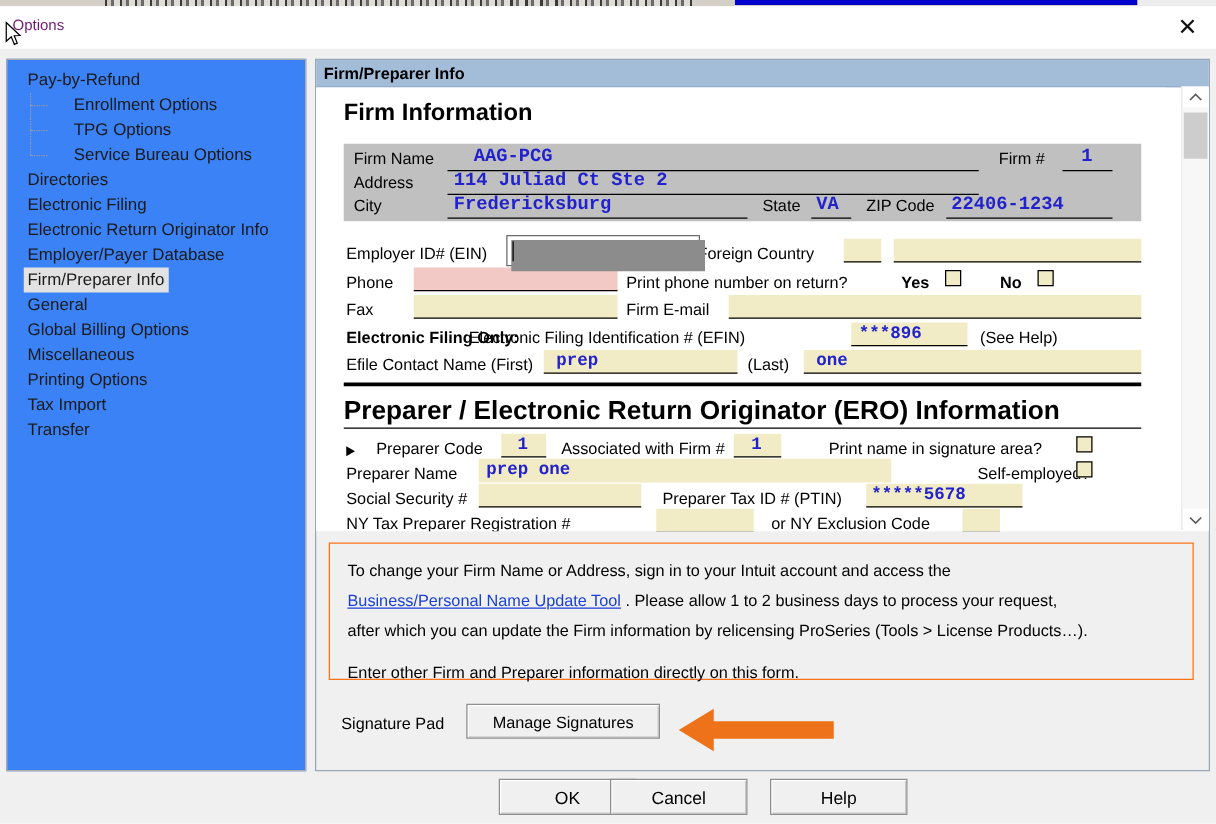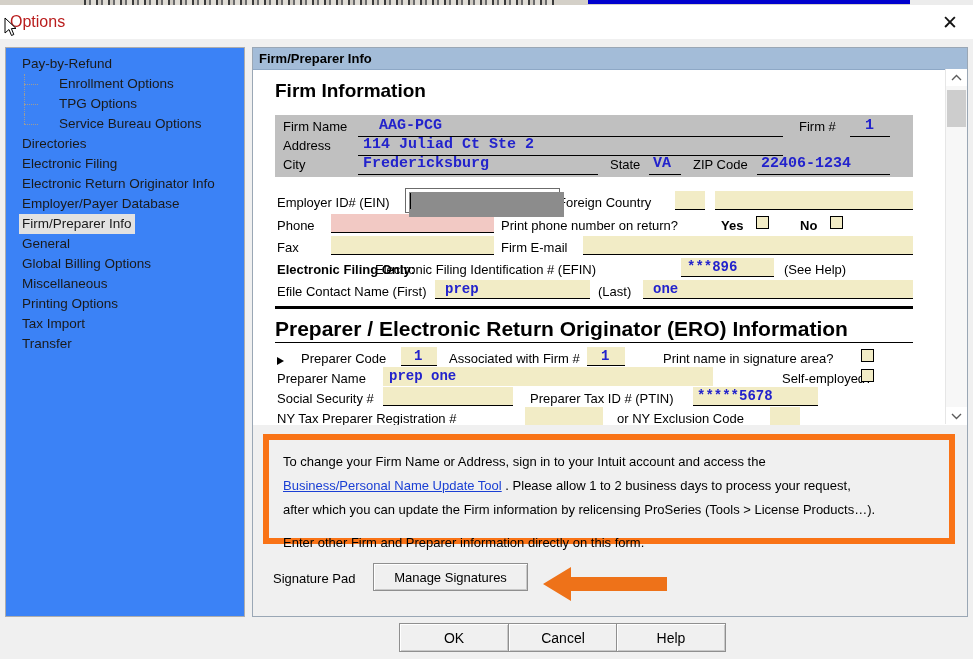--- a/index.html
+++ b/index.html
@@ -14,21 +14,21 @@
 
   
   .bgstrip{position:absolute;left:0;top:0;width:973px;height:5px;background:#d4d0c8;overflow:hidden;}
   .bgstrip .ticks{position:absolute;left:84px;top:0;width:470px;height:5px;
     background:repeating-linear-gradient(90deg,#3a3a3a 0 2px,#cfcbc4 2px 5px,#6a6a6a 5px 7px,#e0ddd6 7px 12px);}
   .bgstrip .bluebar{position:absolute;left:588px;top:0;width:322px;height:4px;background:#0000cd;}
   .bgstrip .rt{position:absolute;left:910px;top:0;width:63px;height:5px;background:#ececec;}
 
   
   .titlebar{position:absolute;left:0;top:5px;width:973px;height:34px;background:#ffffff;}
-  .titlebar .title{position:absolute;left:10px;top:8px;font-size:16px;color:#b91c1c;}
+  .titlebar .title{position:absolute;left:10px;top:8px;font-size:12px;color:#701a75;}
   .closebtn{position:absolute;right:0;top:0;width:46px;height:34px;background:transparent;
     display:flex;align-items:center;justify-content:center;font-size:19px;color:#111;cursor:pointer;}
 
   
   .cursor{position:absolute;left:4px;top:12px;width:14px;height:20px;pointer-events:none;}
 
   .dlgbody{position:absolute;left:0;top:39px;width:973px;height:620px;background:#f0f0f0;}
 
   
   .tree{position:absolute;left:5px;top:8px;width:240px;height:570px;background:#3b82f6;border:1px solid #adadad;
@@ -88,39 +88,39 @@
   .vsb{position:absolute;right:0;top:21px;width:21px;height:355px;background:#fff;border-left:1px solid #e6e6e6;}
   .vsb .trk{position:absolute;left:0;top:17px;width:21px;bottom:17px;background:#f7f7f7;}
   .vsb .thumb{position:absolute;left:1px;top:21px;width:19px;height:37px;background:#cdcdcd;cursor:pointer;}
   .vsb .ar{position:absolute;left:0;width:21px;height:17px;display:flex;align-items:center;justify-content:center;
     color:#5c5c5c;font-size:11px;cursor:pointer;}
   .vsb .up{top:0;}
   .vsb .dn{bottom:0;}
 
   
   .infobox{position:absolute;left:10px;top:386px;width:692px;height:110px;box-sizing:border-box;
-    background:#f0f0f0;border:6px solid #f97316;padding:12px 14px;}
+    background:#f0f0f0;border:1px solid #f97316;padding:12px 14px;}
   .infobox p{margin:0 0 5px 0;font-size:13px;line-height:19px;color:#000;}
   .infobox a{color:#1a3fd4;text-decoration:underline;cursor:pointer;}
   .infobox p.last{margin-top:14px;margin-bottom:0;}
 
   
   .sigrow{position:absolute;left:10px;top:505px;width:692px;height:56px;}
   .siglbl{position:absolute;left:10px;top:18px;font-size:13px;}
   .sigbtn{position:absolute;left:110px;top:10px;width:155px;height:28px;background:#f0f0f0;
     border:1px solid #8f8f8f;box-shadow:inset 1px 1px 0 #fff, inset -1px -1px 0 #c9c9c9;
     font-family:inherit;font-size:13px;cursor:pointer;}
   .arrow{position:absolute;left:278px;top:12px;}
 
   
   .btnrow{position:absolute;left:0;top:582px;width:973px;height:40px;}
   .btn{position:absolute;top:2px;width:110px;height:29px;background:#f0f0f0;border:1px solid #8f8f8f;
     box-shadow:inset 1px 1px 0 #fff, inset -1px -1px 0 #c9c9c9;font-family:inherit;font-size:14px;cursor:pointer;}
   .btn.ok{left:399px;}
-  .btn.cancel{left:508px;}
+  .btn.cancel{left:488px;}
   .btn.help{left:616px;}
 </style>
 </head>
 <body>
 
 <div class="app">
 
   <div class="bgstrip">
     <div class="ticks"></div>
     <div class="bluebar"></div>

